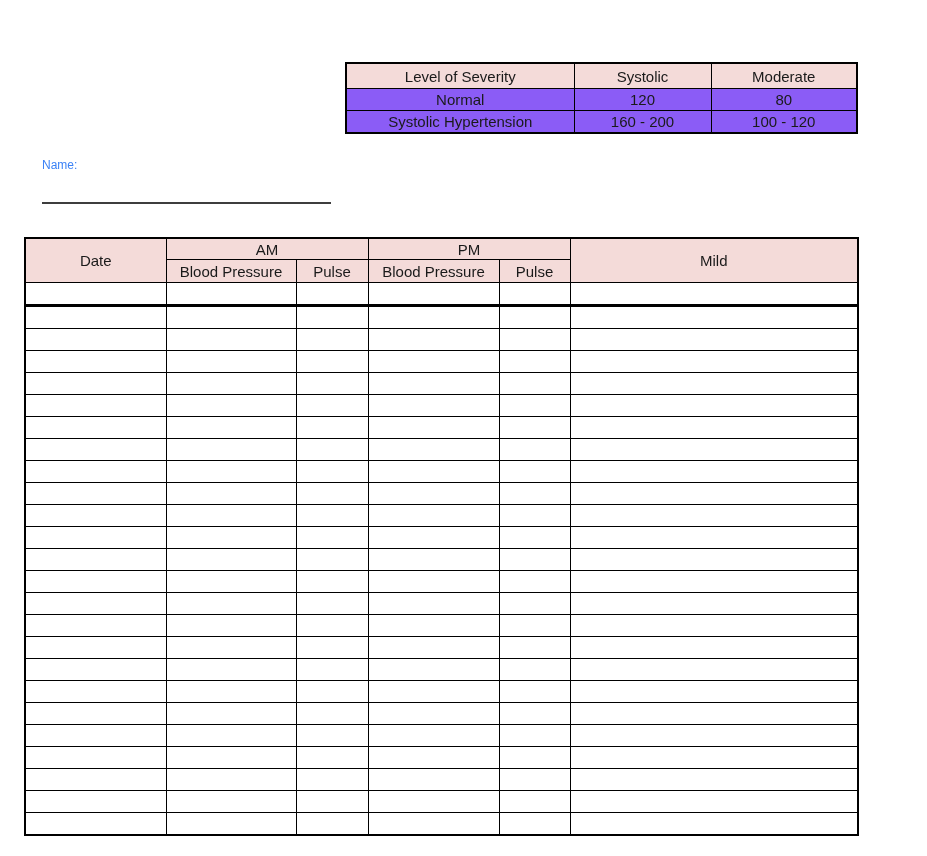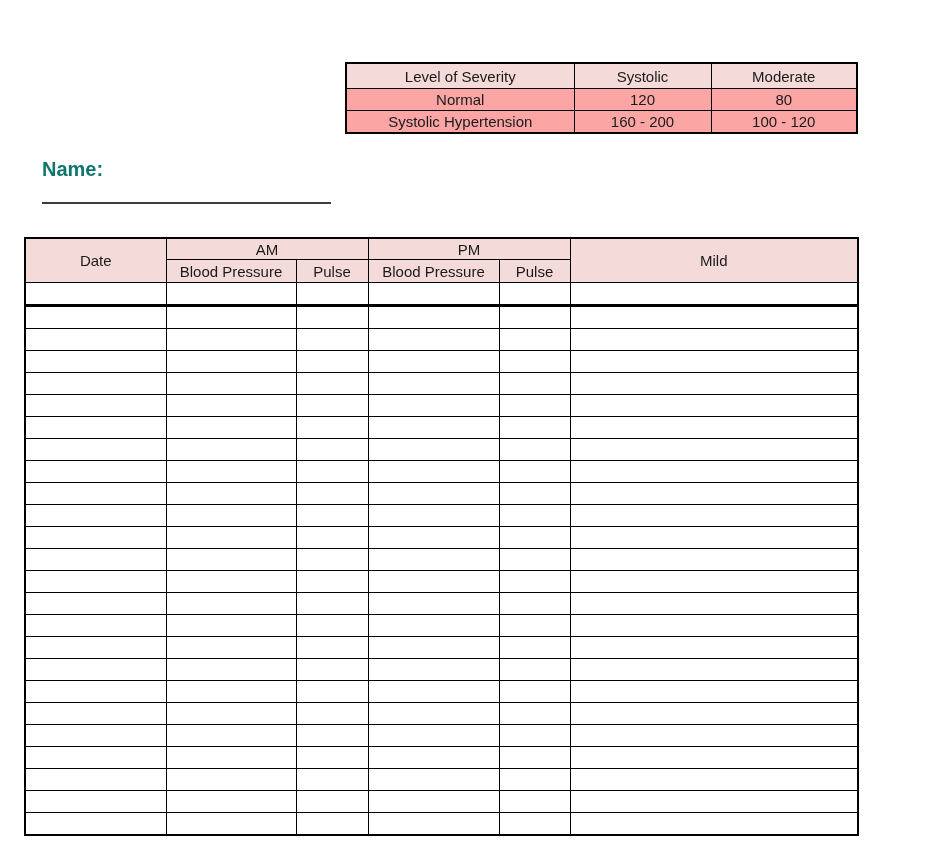--- a/index.html
+++ b/index.html
@@ -16,21 +16,21 @@
   .doc-title {
     position: absolute; left: 42px; top: 4px;
     font-size: 40px; line-height: 66px; font-weight: bold;
     color: #9c3a37; letter-spacing: 0.5px;
   }
   .doc-title span { display: block; }
 
   
   .name-label {
     position: absolute; left: 42px; top: 158px;
-    font-size: 20px; font-weight: 700; color: #0f766e;
+    font-size: 12px; font-weight: 400; color: #3b82f6;
   }
   .name-line {
     position: absolute; left: 42px; top: 186px;
     width: 289px; height: 16px;
     border-bottom: 2px solid #3d3d3d;
   }
 
   
   table { border-collapse: collapse; table-layout: fixed; border-radius: 24px; }
   th, td { overflow: hidden; white-space: nowrap; }
@@ -41,21 +41,21 @@
     width: 511px;
     border: 2px solid #000;
     font-size: 15px;
   }
   .severity-table th, .severity-table td {
     border: 1px solid #000;
     text-align: center; vertical-align: middle;
     font-weight: normal;
   }
   .severity-table thead th { background: #f4dbd9; height: 24px; }
-  .severity-table tbody td { background: #fca5a5; height: 21px; }
+  .severity-table tbody td { background: #8b5cf6; height: 21px; }
   .severity-table col.c-level { width: 228px; }
   .severity-table col.c-sys   { width: 137px; }
   .severity-table col.c-dia   { width: 146px; }
 
   
   .log-table {
     position: absolute; left: 24px; top: 237px;
     width: 833px;
     border: 2px solid #000;
     font-size: 15px;

